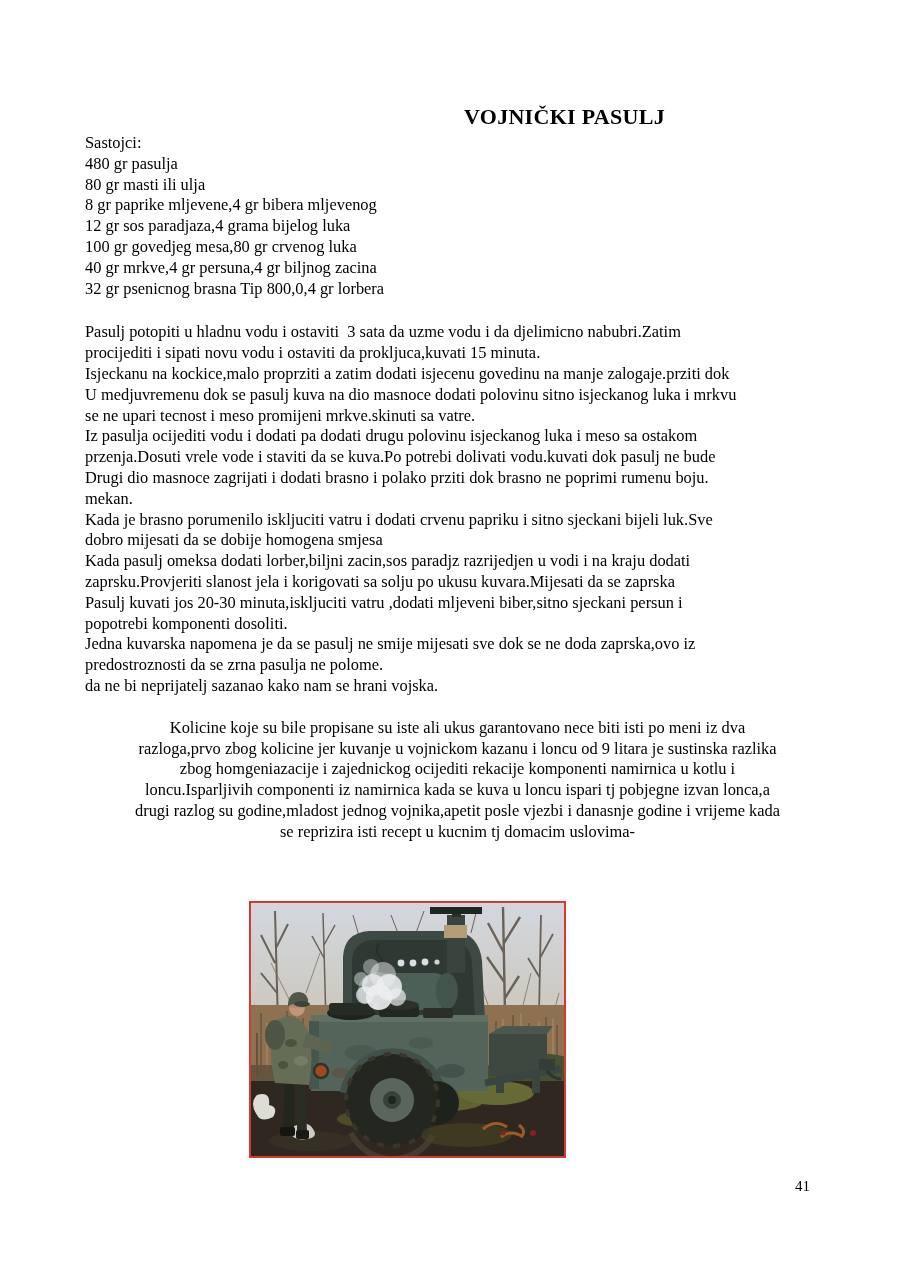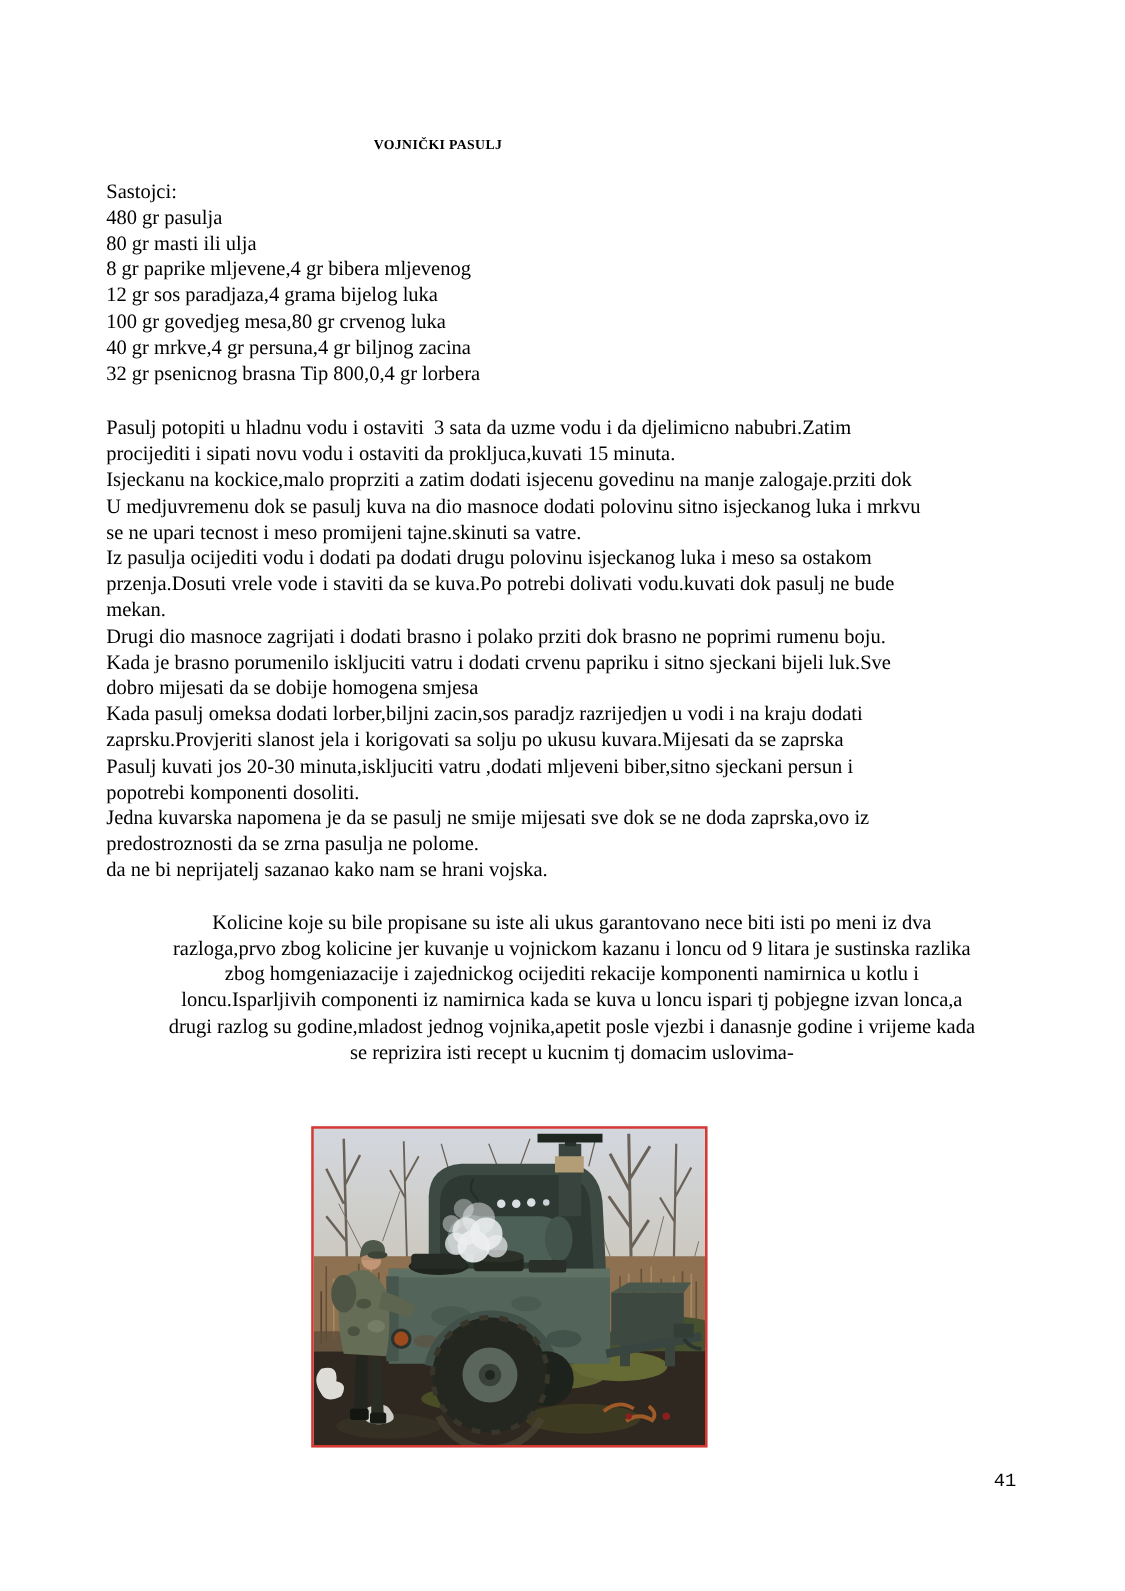--- a/index.html
+++ b/index.html
@@ -2,56 +2,56 @@
 <html><head>
 <meta charset="utf-8">
 <style>
   html,body{margin:0;padding:0;}
   body{
     width:900px;height:1273px;background:#ffffff;position:relative;
     font-family:"Liberation Serif","DejaVu Serif",serif;color:#000;
     overflow:hidden;
   }
   .text-col{position:absolute;left:85px;top:106px;width:745px;font-size:16.4px;}
-  .doc-title{font-weight:bold;font-size:11px;line-height:21px;padding-left:214px;letter-spacing:.3px;white-space:pre;}
+  .doc-title{font-weight:bold;font-size:22px;line-height:21px;padding-left:214px;letter-spacing:.3px;white-space:pre;text-align:center;}
   .lines > div{line-height:20.8px;white-space:pre;}
-  .ingredients{margin-top:16px;}
+  .ingredients{margin-top:6px;}
   .para-1{margin-top:23px;}
   .para-2{margin-top:21px;text-align:center;}
   .photo{
     position:absolute;left:249px;top:901px;width:313px;height:253px;
     border:2px solid #d93832;background:#cfd3da;
   }
   .photo svg{display:block;width:100%;height:100%;}
   .page-num{
     position:absolute;left:795px;top:1177px;
-    font-family:Liberation Mono, monospace;font-size:15px;line-height:18px;
+    font-family:Liberation Serif, serif;font-size:15px;line-height:18px;
   }
 </style>
 </head>
 <body>
 
 <div class="text-col">
   <div class="doc-title">VOJNIČKI PASULJ</div>
 
   <div class="ingredients lines">
     <div>Sastojci:</div>
     <div class="lines"><div>480 gr pasulja</div><div>80 gr masti ili ulja</div><div>8 gr paprike mljevene,4 gr bibera mljevenog</div><div>12 gr sos paradjaza,4 grama bijelog luka</div><div>100 gr govedjeg mesa,80 gr crvenog luka</div><div>40 gr mrkve,4 gr persuna,4 gr biljnog zacina</div><div>32 gr psenicnog brasna Tip 800,0,4 gr lorbera</div></div>
   </div>
 
   <div class="para-1 lines">
       <div>Pasulj potopiti u hladnu vodu i ostaviti  3 sata da uzme vodu i da djelimicno nabubri.Zatim</div>
       <div>procijediti i sipati novu vodu i ostaviti da prokljuca,kuvati 15 minuta.</div>
       <div>Isjeckanu na kockice,malo proprziti a zatim dodati isjecenu govedinu na manje zalogaje.prziti dok</div>
       <div>U medjuvremenu dok se pasulj kuva na dio masnoce dodati polovinu sitno isjeckanog luka i mrkvu</div>
-      <div>se ne upari tecnost i meso promijeni tajne.skinuti sa vatre.</div>
+      <div>se ne upari tecnost i meso promijeni mrkve.skinuti sa vatre.</div>
       <div>Iz pasulja ocijediti vodu i dodati pa dodati drugu polovinu isjeckanog luka i meso sa ostakom</div>
       <div>przenja.Dosuti vrele vode i staviti da se kuva.Po potrebi dolivati vodu.kuvati dok pasulj ne bude</div>
+      <div>Drugi dio masnoce zagrijati i dodati brasno i polako prziti dok brasno ne poprimi rumenu boju.</div>
       <div>mekan.</div>
-      <div>Drugi dio masnoce zagrijati i dodati brasno i polako prziti dok brasno ne poprimi rumenu boju.</div>
       <div>Kada je brasno porumenilo iskljuciti vatru i dodati crvenu papriku i sitno sjeckani bijeli luk.Sve</div>
       <div>dobro mijesati da se dobije homogena smjesa</div>
       <div>Kada pasulj omeksa dodati lorber,biljni zacin,sos paradjz razrijedjen u vodi i na kraju dodati</div>
       <div>zaprsku.Provjeriti slanost jela i korigovati sa solju po ukusu kuvara.Mijesati da se zaprska</div>
       <div>Pasulj kuvati jos 20-30 minuta,iskljuciti vatru ,dodati mljeveni biber,sitno sjeckani persun i</div>
       <div>popotrebi komponenti dosoliti.</div>
       <div>Jedna kuvarska napomena je da se pasulj ne smije mijesati sve dok se ne doda zaprska,ovo iz</div>
       <div>predostroznosti da se zrna pasulja ne polome.</div>
       <div>da ne bi neprijatelj sazanao kako nam se hrani vojska.</div>
     </div>

